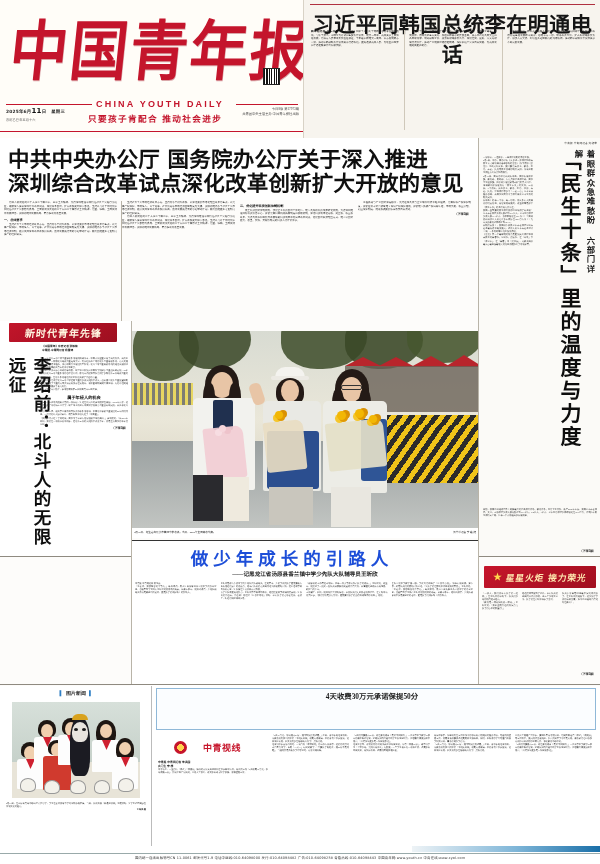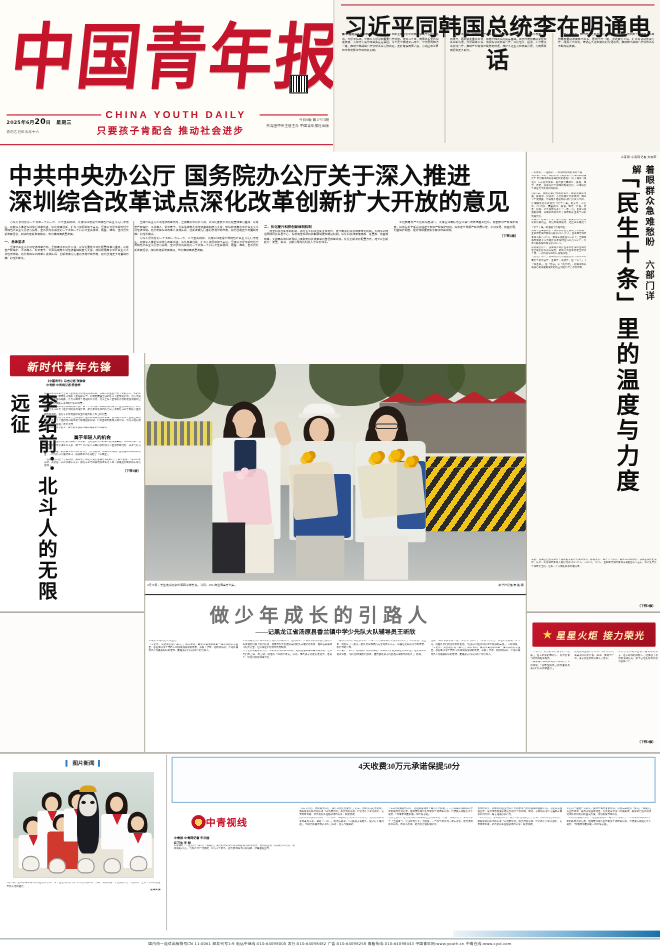--- a/index.html
+++ b/index.html
@@ -242,21 +242,21 @@
     display: flex; justify-content: space-between;
   }
 
   
   #centerfeat {
     position: absolute; left: 131px; top: 540px; width: 348px; height: 146px;
     background: #fff; border-top: 0.6px solid #333;
   }
   #cf-title {
     position: absolute; left: 0; top: 4px; width: 322px; text-align: center;
-    font-size: 17.5px; font-weight: 700; color: #737373;
+    font-size: 17.5px; font-weight: 700; color: #1d4ed8;
     letter-spacing: 5px; font-family: "DejaVu Serif", serif;
   }
   #cf-sub {
     position: absolute; left: 0; top: 29px; width: 348px; text-align: center;
     font-size: 5.6px; font-weight: 700; color: #1a1a1a;
   }
   #cf-cols {
     position: absolute; left: 4px; top: 41px; width: 340px; height: 100px;
     display: flex; gap: 4px;
   }
@@ -319,21 +319,21 @@
     position: absolute; left: 0; top: 4px; width: 440px; text-align: center;
     font-size: 7.4px; font-weight: 700; color: #1b1b1b;
   }
   #bf-title {
     position: absolute; left: 0; top: 16px; width: 440px; text-align: center;
     font-size: 19px; font-weight: 700; color: #0d0d0d;
     letter-spacing: 4px; font-family: "DejaVu Serif", serif;
   }
   #bf-logo {
     position: absolute; left: 22px; top: 52px; width: 96px; height: 18px;
-    display: flex; align-items: center; gap: 0;
+    display: flex; align-items: center; gap: 16px;
   }
   #bf-logo .dot {
     width: 13px; height: 13px; border-radius: 50%;
     background: radial-gradient(circle at 50% 50%, #ffd34d 0 35%, #c6152b 36% 100%);
   }
   #bf-logo .lt {
     font-size: 9px; font-weight: 700; color: #c6152b;
     font-family: "DejaVu Sans", sans-serif; letter-spacing: .5px;
   }
   #bf-byline {
@@ -378,21 +378,21 @@
   <div id="masthead">
     <div id="logo-wrap">
       <div id="logo-cn">中国青年报</div>
       <div id="qr"></div>
     </div>
     <div id="rule-left"></div>
     <div id="rule-right"></div>
     <div id="logo-en">CHINA YOUTH DAILY</div>
     <div id="slogan">只要孩子肯配合   推动社会进步</div>
     <div id="dateline">
-      <span>2025年6月</span><span class="big">20</span><span>日</span><span class="wk">星期三</span>
+      <span>2025年6月</span><span class="big">11</span><span>日</span><span class="wk">星期三</span>
     </div>
     <div id="dateline-sub">农历乙巳年五月十六</div>
     <div id="issue-info">
       <div>今日8版  第17973期</div>
       <div>共青团中央主管主办  中国青年报社出版</div>
     </div>
     <div id="mast-bottom-rule"></div>
   </div>
 
   <div id="topright">

